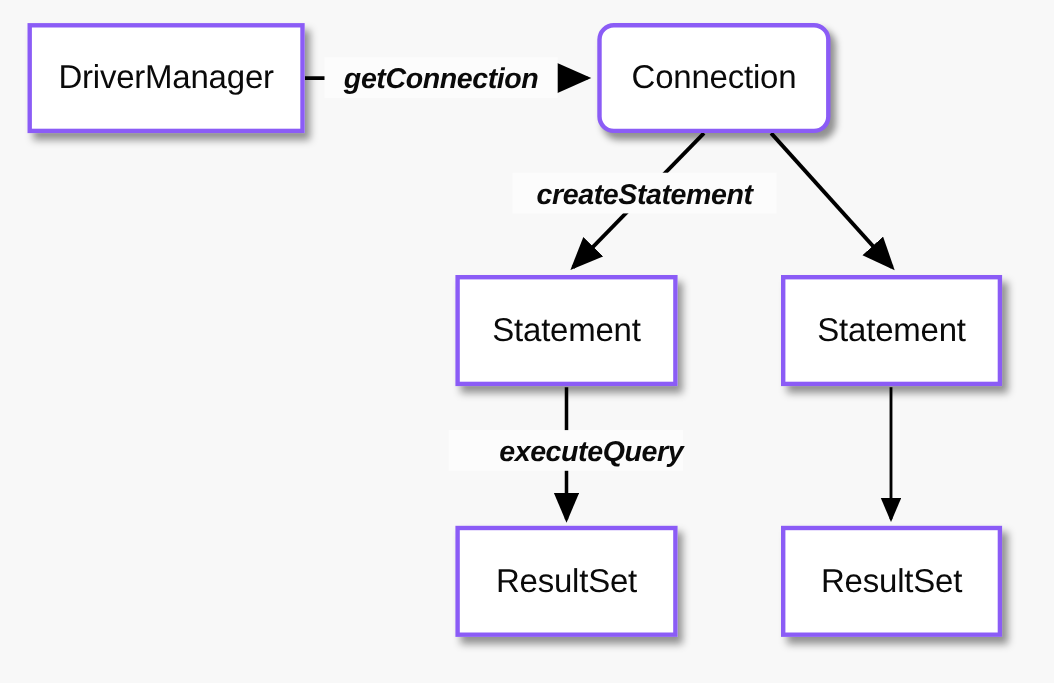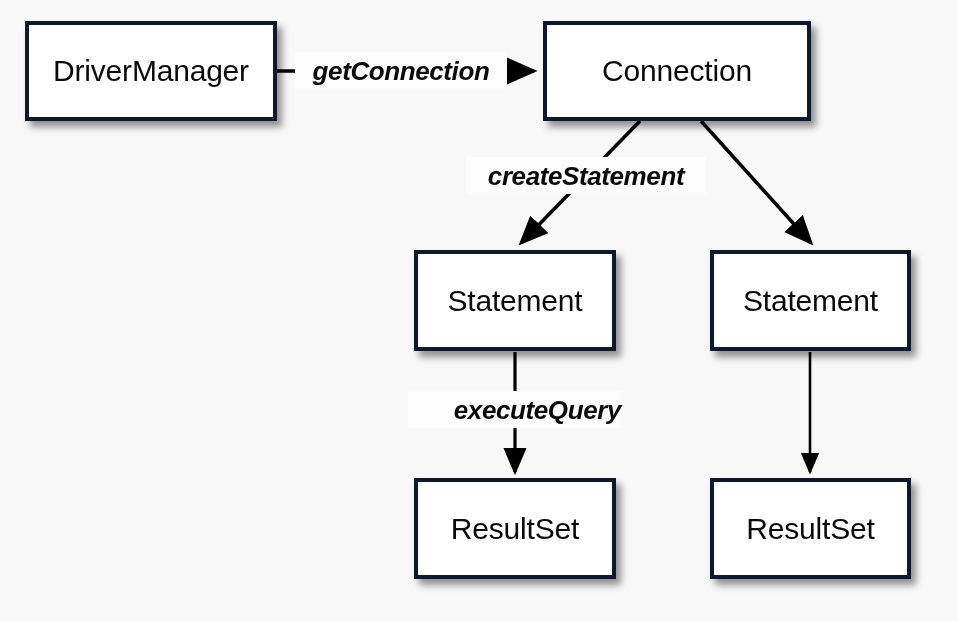--- a/index.html
+++ b/index.html
@@ -24,21 +24,21 @@
     left: 0;
     top: 0;
     width: 958px;
     height: 621px;
     overflow: visible;
   }
   .node {
     position: absolute;
     box-sizing: border-box;
     background: #ffffff;
-    border: 4px solid #0f172a;
+    border: 4px solid #8b5cf6;
     display: flex;
     align-items: center;
     justify-content: center;
     box-shadow: 5px 6px 7px rgba(0,0,0,0.42);
     z-index: 3;
   }
   .node-label {
     font-family: "Liberation Sans", sans-serif;
     font-size: 30px;
     font-weight: 400;
@@ -102,21 +102,21 @@
   </div>
 
   <div class="edge-label" style="left:408px; top:391px; width:213px; height:37px;justify-content:flex-end;">
     <span>executeQuery</span>
   </div>
 
   <div class="node" style="left:25px; top:21px; width:252px; height:100px;">
     <span class="node-label">DriverManager</span>
   </div>
 
-  <div class="node" style="left:543px; top:21px; width:268px; height:100px;">
+  <div class="node" style="left:543px; top:21px; width:212px; height:100px;border-radius:15px;">
     <span class="node-label">Connection</span>
   </div>
 
   <div class="node" style="left:414px; top:250px; width:202px; height:101px;">
     <span class="node-label">Statement</span>
   </div>
 
   <div class="node" style="left:710px; top:250px; width:201px; height:101px;">
     <span class="node-label">Statement</span>
   </div>

